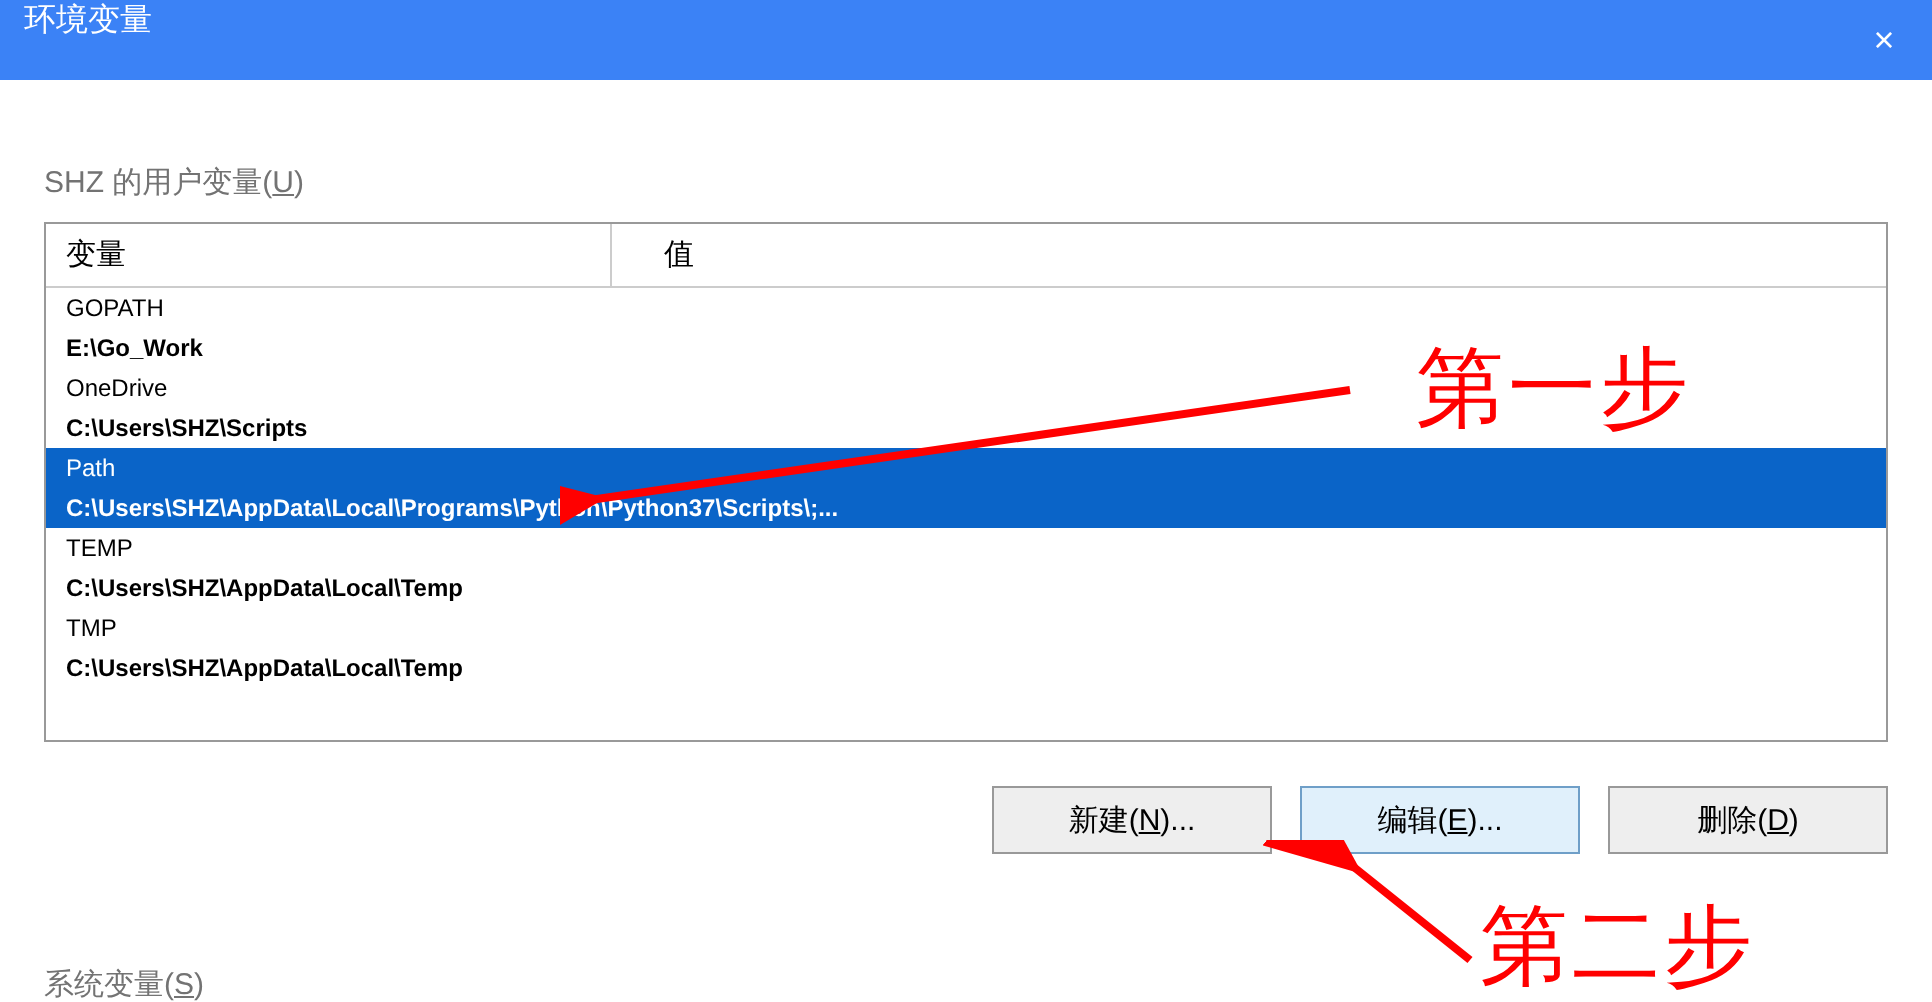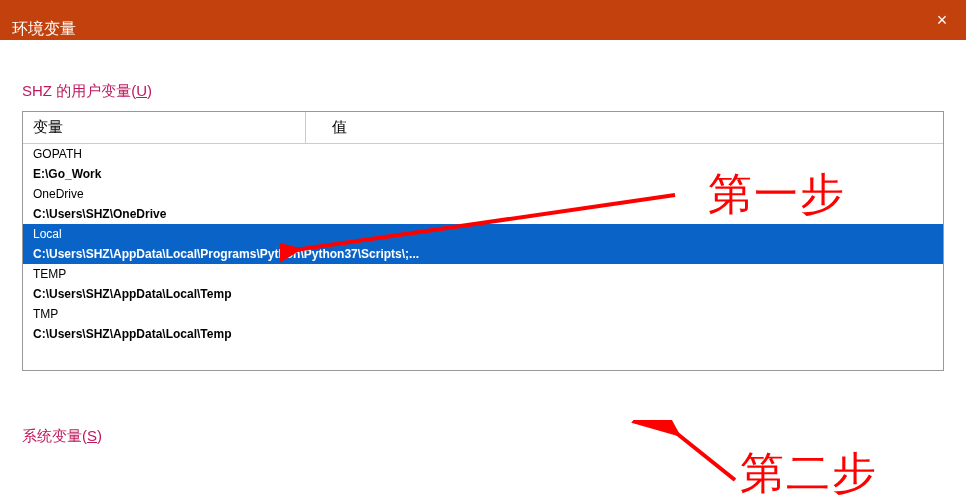--- a/index.html
+++ b/index.html
@@ -1,21 +1,21 @@
 <!DOCTYPE html>
 <html><head>
 <meta charset="utf-8">
 <style>
   * { box-sizing: border-box; margin: 0; padding: 0; }
   html, body { width: 966px; height: 501px; font-family: "Microsoft YaHei", "Segoe UI", Arial, sans-serif; background: #fff; overflow: hidden; }
-  .titlebar { height: 40px; background: #c2410c; color: #fff; display: flex; align-items: flex-end; padding-left: 12px; font-size: 16px; }
+  .titlebar { height: 40px; background: #3b82f6; color: #fff; display: flex; align-items: flex-start; padding-left: 12px; font-size: 16px; }
   .titlebar .title { flex: 1; }
   .titlebar .close { width: 48px; height: 40px; display: flex; align-items: center; justify-content: center; font-size: 18px; cursor: pointer; }
   .content { padding: 42px 22px 0 22px; }
-  .section-label { font-size: 15px; color: #be185d; margin-bottom: 10px; }
+  .section-label { font-size: 15px; color: #737373; margin-bottom: 10px; }
   .section-label .u { text-decoration: underline; }
   .table-box { border: 1px solid #999; height: 260px; background: #fff; }
   .thead { display: flex; border-bottom: 1px solid #ccc; font-size: 15px; gap: 16px; }
   .thead .th { padding: 6px 10px; }
   .col-var { width: 266px; }
   .col-val { flex: 1; }
   .divider { width: 1px; background: #ccc; }
   .tbody { }
   .row { display: flex; font-size: 12px; flex-direction: column; }
   .row .cell { padding: 3px 10px; white-space: nowrap; overflow: hidden; text-overflow: clip; }
@@ -54,37 +54,48 @@
       <div class="divider"></div>
       <div class="th col-val">值</div>
     </div>
     <div class="tbody" id="tbody">
         <div class="row">
           <div class="cell">GOPATH</div>
           <div class="cell">E:\Go_Work</div>
         </div>
         <div class="row">
           <div class="cell">OneDrive</div>
-          <div class="cell">C:\Users\SHZ\OneDrive</div>
+          <div class="cell">C:\Users\SHZ\Scripts</div>
         </div>
         <div class="row selected">
-          <div class="cell">Local</div>
+          <div class="cell">Path</div>
           <div class="cell">C:\Users\SHZ\AppData\Local\Programs\Python\Python37\Scripts\;...</div>
         </div>
         <div class="row">
           <div class="cell">TEMP</div>
           <div class="cell">C:\Users\SHZ\AppData\Local\Temp</div>
         </div>
         <div class="row">
           <div class="cell">TMP</div>
           <div class="cell">C:\Users\SHZ\AppData\Local\Temp</div>
         </div>
       </div>
   </div>
 
+  <div class="btnrow">
+    <button class="btn">
+      <span>新建(</span><span class="u">N</span><span>)...</span>
+    </button>
+    <button class="btn highlight">
+      <span>编辑(</span><span class="u">E</span><span>)...</span>
+    </button>
+    <button class="btn">
+      <span>删除(</span><span class="u">D</span><span>)</span>
+    </button>
+  </div>
 
   <div class="section-label bottom">
     <span>系统变量(</span><span class="u">S</span><span>)</span>
   </div>
 
 </div>
 
 <div class="anno1">第一步</div>
 <div class="anno2">第二步</div>
 

